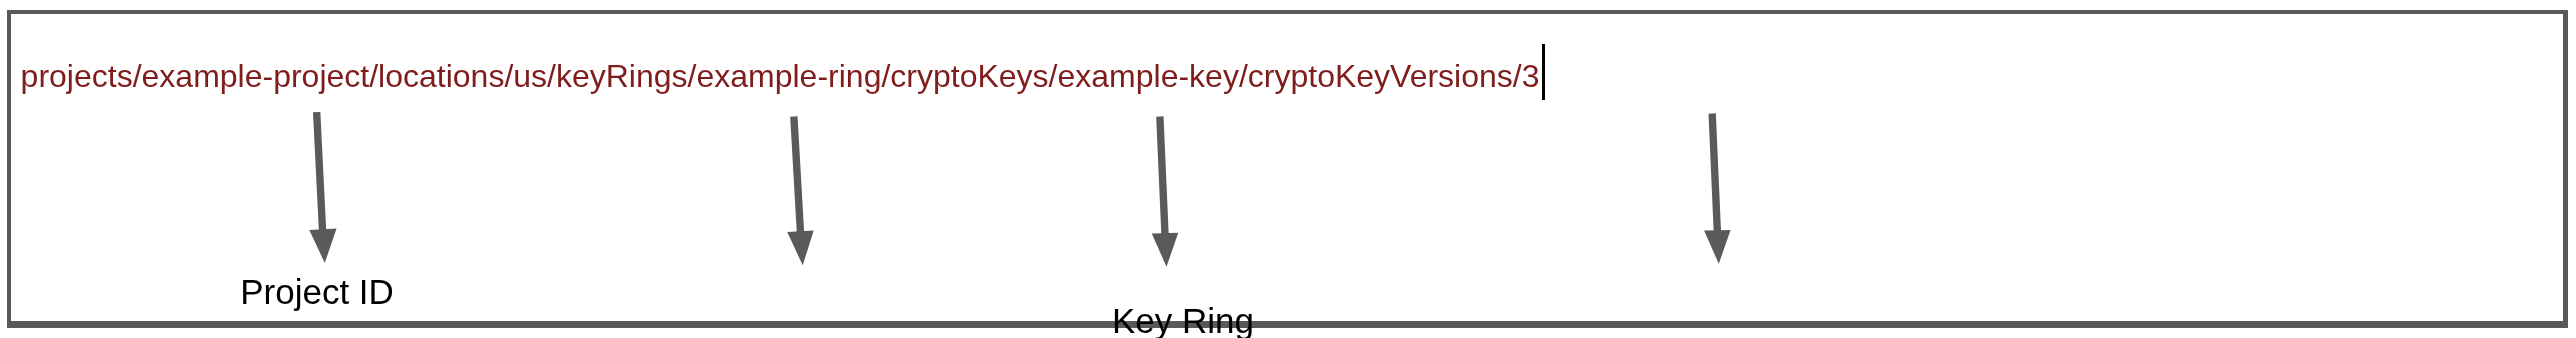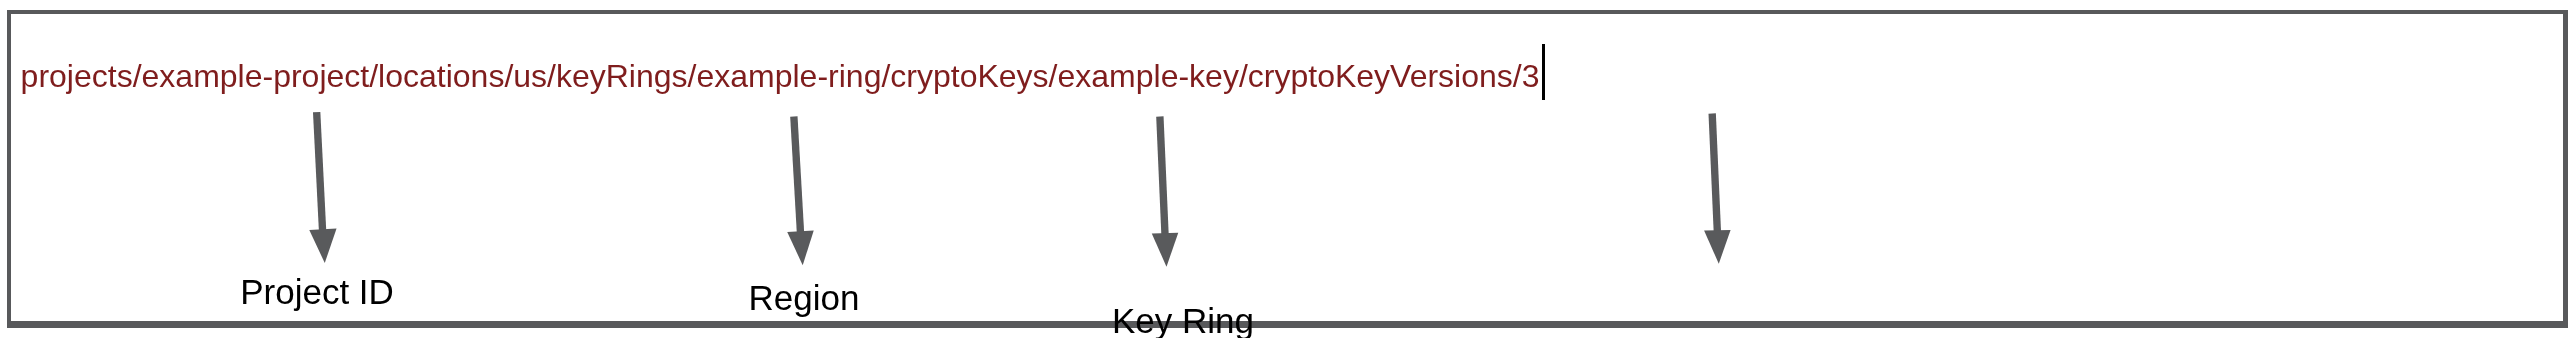--- a/index.html
+++ b/index.html
@@ -97,17 +97,16 @@
       <line x1="1575" y1="158" x2="1582" y2="318"></line>
       <polygon points="1564,317 1600,316 1584,362"></polygon>
     </g>
     <g>
       <line x1="2325" y1="154" x2="2332" y2="314"></line>
       <polygon points="2314,313 2350,312 2334,358"></polygon>
     </g>
   </svg>
 
   <div class="lbl lbl-0">Project ID</div>
-  <div class="lbl lbl-1">Region</div>
   <div class="lbl lbl-2">Key Ring</div>
 
 </div>
 
 
 </body></html>

